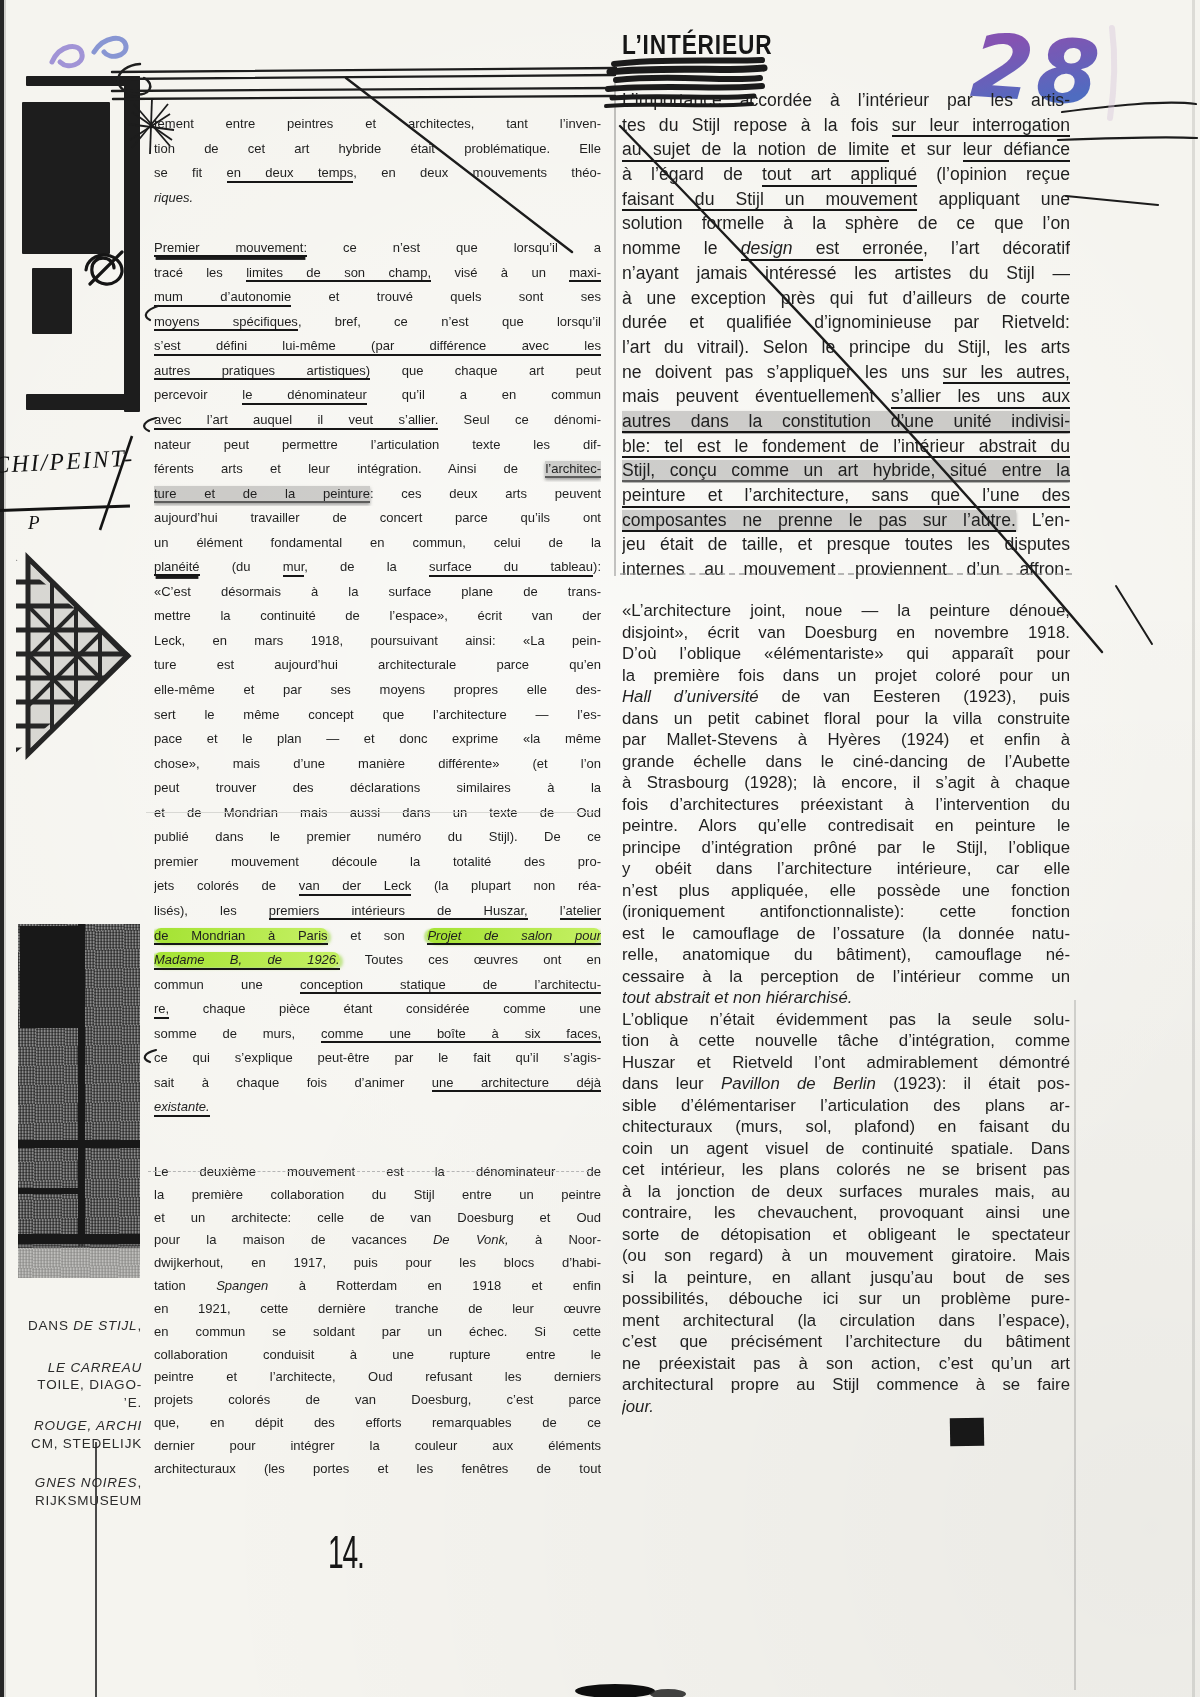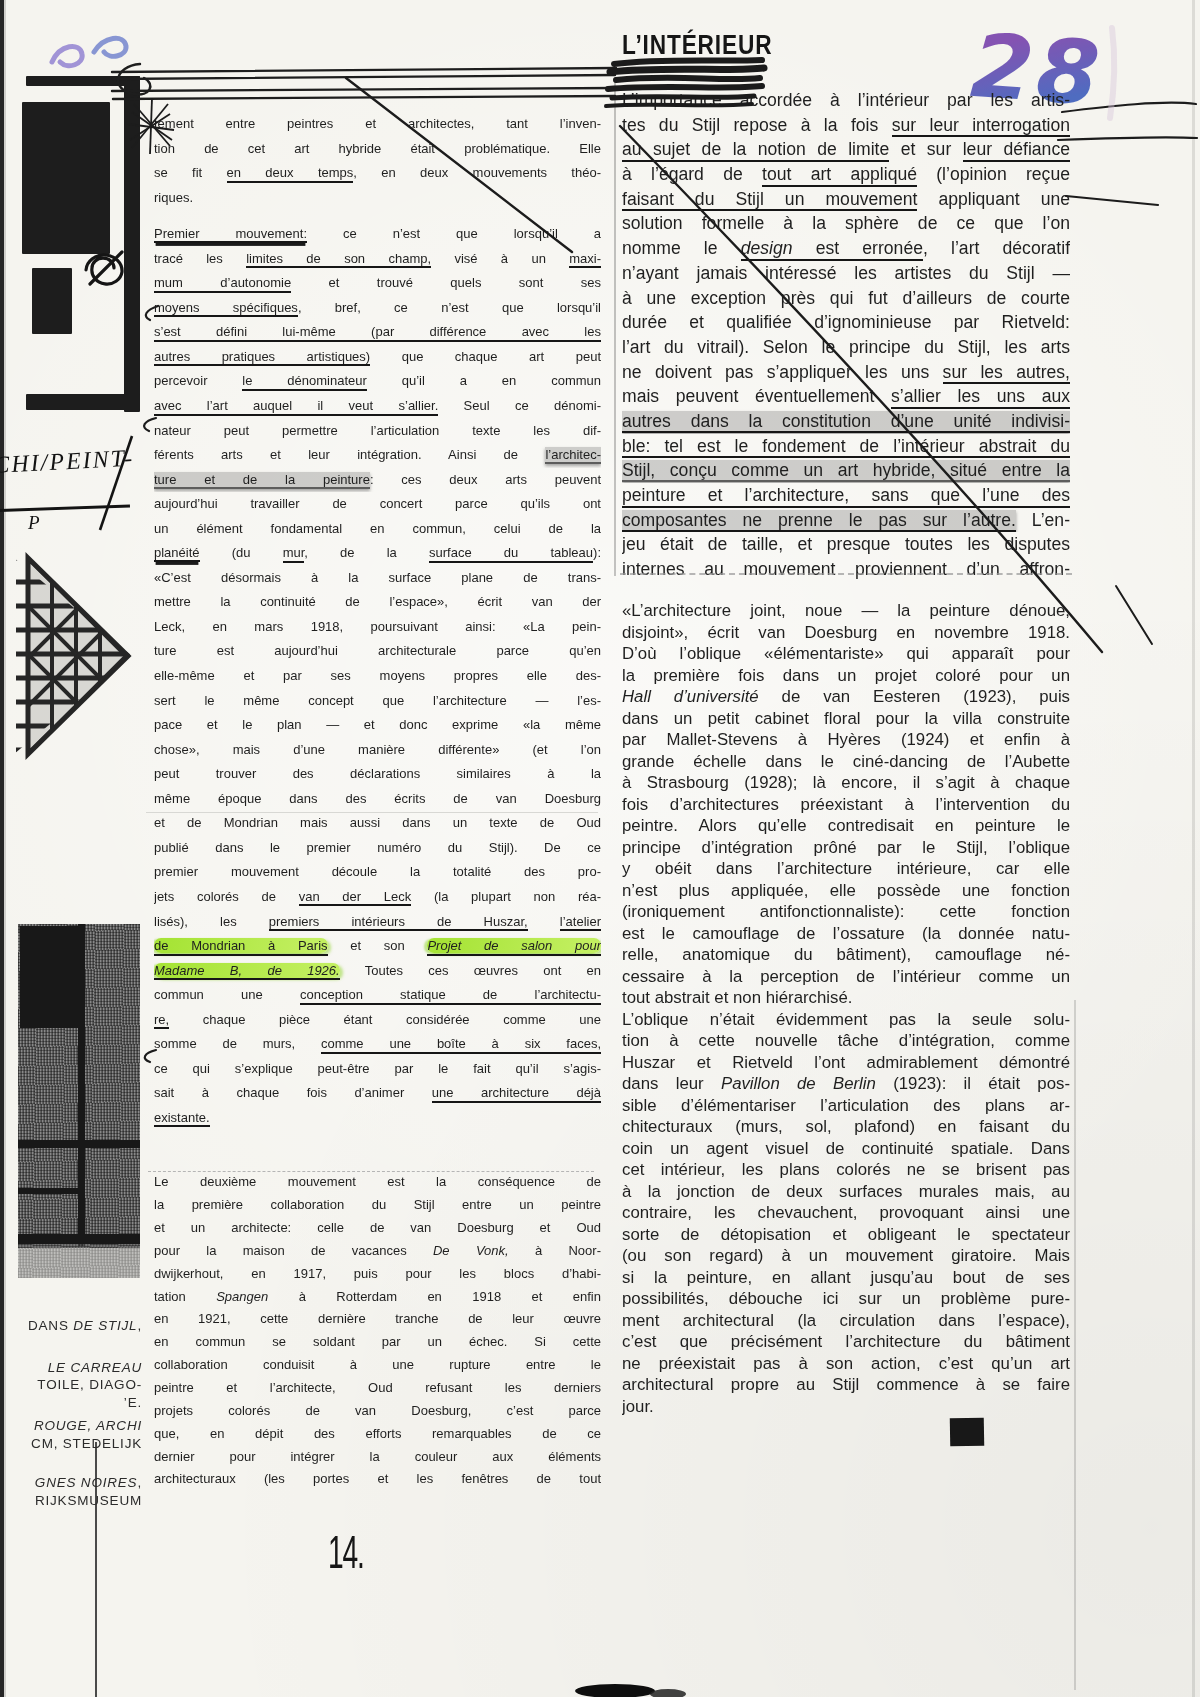--- a/index.html
+++ b/index.html
@@ -5,21 +5,21 @@
   html,body{margin:0;padding:0;background:#888;}
   .page{position:relative;width:1200px;height:1697px;margin:0 auto;overflow:hidden;
         background:#f5f4ef;
         background-image:radial-gradient(circle at 50% 40%, rgba(255,255,255,.5), transparent 60%),
                          radial-gradient(circle at 95% 90%, rgba(0,0,0,.04), transparent 50%);
         font-family:"Liberation Sans", sans-serif;color:#1f1f1f;padding-left:12px;}
   .abs{position:absolute;}
   
   .col{position:absolute;}
   .col .ln{text-align:justify;text-align-last:justify;overflow:hidden;white-space:nowrap;}
-  .col .ln.last{text-align-last:left;}
+  .col .ln.last{text-align-last:left;font-style:italic;}
   .col1{left:154px;top:112px;width:447px;font-size:13px;}
   .col1 .ln{height:24.55px;line-height:24.55px;}
   .col1 .para.p3 .ln{height:22.85px;line-height:22.85px;}
   .col2a{left:622px;top:80px;width:448px;font-size:17.6px;margin-top:8px;}
   .col2a .ln{height:24.7px;line-height:24.7px;}
   .col2b{left:622px;top:600px;width:448px;font-size:16.8px;}
   .col2b .ln{height:21.5px;line-height:21.5px;}
   
   .u{border-bottom:2.4px solid #161616;padding-bottom:.5px;}
   .uu{border-bottom:2.2px solid #161616;box-shadow:0 4.5px 0 -1.6px #1a1a1a;}
@@ -140,21 +140,21 @@
   <div class="note-underline"></div>
   <div class="note-p">P</div>
 
   <div class="col col1">
       <div class="para p1" style="margin-top: 0px;">
         <div class="ln">tement entre peintres et architectes, tant l’inven-</div>
         <div class="ln">tion de cet art hybride était problématique. Elle</div>
         <div class="ln">se fit <span class="u">en deux temps</span>, en deux mouvements théo-</div>
         <div class="ln last">riques.</div>
       </div>
-      <div class="para p2" style="margin-top: 12px;">
+      <div class="para p2" style="margin-top: 26px;">
         <div class="ln"><span class="uu">Premier mouvement:</span> ce n’est que lorsqu’il a</div>
         <div class="ln">tracé les <span class="u">limites de son champ,</span> visé à un <span class="u">maxi-</span></div>
         <div class="ln"><span class="u">mum d’autonomie</span> et trouvé quels sont ses</div>
         <div class="ln"><span class="u">moyens spécifiques</span>, bref, ce n’est que lorsqu’il</div>
         <div class="ln"><span class="u">s’est défini lui-même (par différence avec les</span></div>
         <div class="ln"><span class="u">autres pratiques artistiques)</span> que chaque art peut</div>
         <div class="ln">percevoir <span class="u">le dénominateur</span> qu’il a en commun</div>
         <div class="ln"><span class="u">avec l’art auquel il veut s’allier.</span> Seul ce dénomi-</div>
         <div class="ln">nateur peut permettre l’articulation texte les dif-</div>
         <div class="ln">férents arts et leur intégration. Ainsi de <span class="sm">l’architec-</span></div>
@@ -164,37 +164,36 @@
         <div class="ln"><span class="uu">planéité</span> (du <span class="u">mur</span>, de la <span class="u">surface du tableau</span>):</div>
         <div class="ln">«C’est désormais à la surface plane de trans-</div>
         <div class="ln">mettre la continuité de l’espace», écrit van der</div>
         <div class="ln">Leck, en mars 1918, poursuivant ainsi: «La pein-</div>
         <div class="ln">ture est aujourd’hui architecturale parce qu’en</div>
         <div class="ln">elle-même et par ses moyens propres elle des-</div>
         <div class="ln">sert le même concept que l’architecture — l’es-</div>
         <div class="ln">pace et le plan — et donc exprime «la même</div>
         <div class="ln">chose», mais d’une manière différente» (et l’on</div>
         <div class="ln">peut trouver des déclarations similaires à la</div>
-        <div class="ln">même époque dans des écrits de van Doesburg</div>
         <div class="ln">et de Mondrian mais aussi dans un texte de Oud</div>
         <div class="ln">publié dans le premier numéro du Stijl). De ce</div>
         <div class="ln">premier mouvement découle la totalité des pro-</div>
         <div class="ln">jets colorés de <span class="u">van der Leck</span> (la plupart non réa-</div>
         <div class="ln">lisés), les <span class="u">premiers intérieurs de Huszar,</span> <span class="u">l’atelier</span></div>
         <div class="ln"><span class="hl"><span class="u">de Mondrian à Paris</span></span> et son <span class="hl"><span class="u"><em>Projet de salon pour</em></span></span></div>
         <div class="ln"><span class="hl"><span class="u"><em>Madame B, de 1926.</em></span></span> Toutes ces œuvres ont en</div>
         <div class="ln">commun une <span class="u">conception statique de l’architectu-</span></div>
         <div class="ln"><span class="u">re,</span> chaque pièce étant considérée comme une</div>
         <div class="ln">somme de murs, <span class="u">comme une boîte à six faces,</span></div>
         <div class="ln">ce qui s’explique peut-être par le fait qu’il s’agis-</div>
         <div class="ln">sait à chaque fois d’animer <span class="u">une architecture déjà</span></div>
         <div class="ln last"><span class="u">existante.</span></div>
       </div>
       <div class="para p3" style="margin-top: 41px;">
-        <div class="ln">Le deuxième mouvement est la conséquence de</div>
+        <div class="ln">Le deuxième mouvement est la dénominateur de</div>
         <div class="ln">la première collaboration du Stijl entre un peintre</div>
         <div class="ln">et un architecte: celle de van Doesburg et Oud</div>
         <div class="ln">pour la maison de vacances <em>De Vonk,</em> à Noor-</div>
         <div class="ln">dwijkerhout, en 1917, puis pour les blocs d’habi-</div>
         <div class="ln">tation <em>Spangen</em> à Rotterdam en 1918 et enfin</div>
         <div class="ln">en 1921, cette dernière tranche de leur œuvre</div>
         <div class="ln">en commun se soldant par un échec. Si cette</div>
         <div class="ln">collaboration conduisit à une rupture entre le</div>
         <div class="ln">peintre et l’architecte, Oud refusant les derniers</div>
         <div class="ln">projets colorés de van Doesburg, c’est parce</div>

